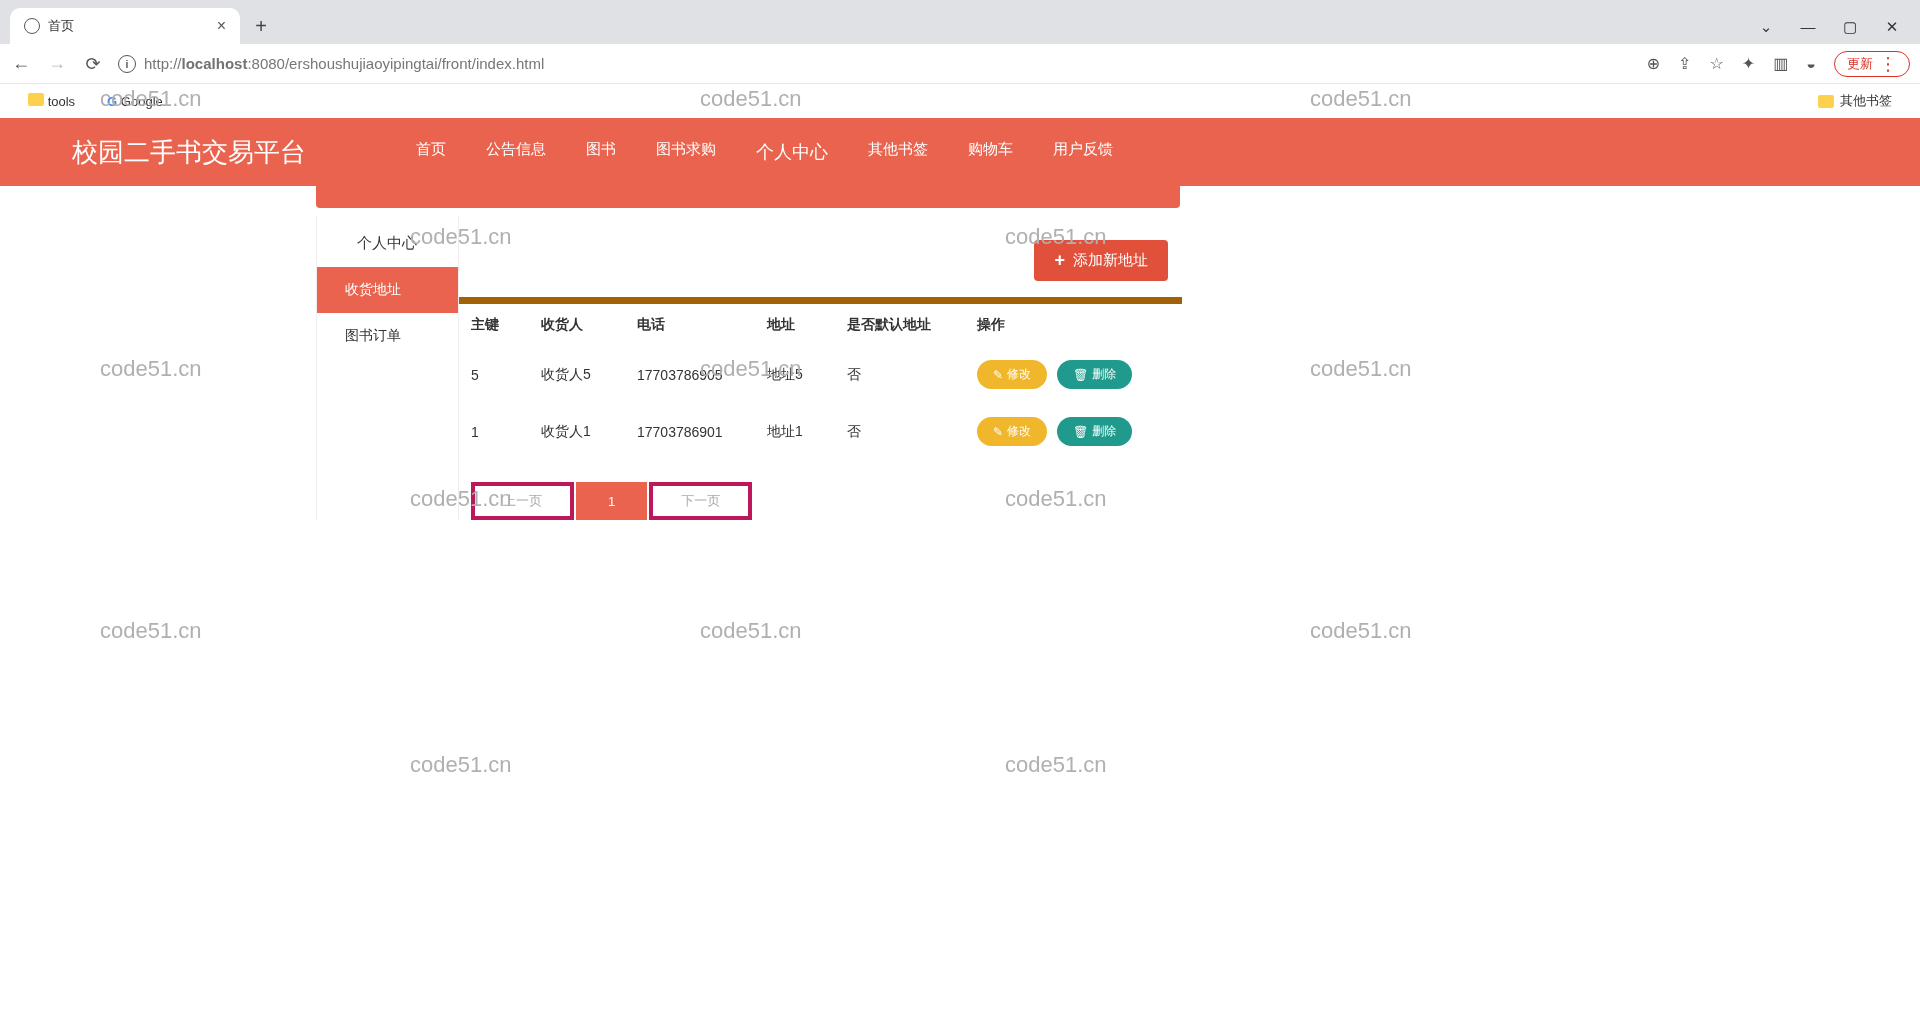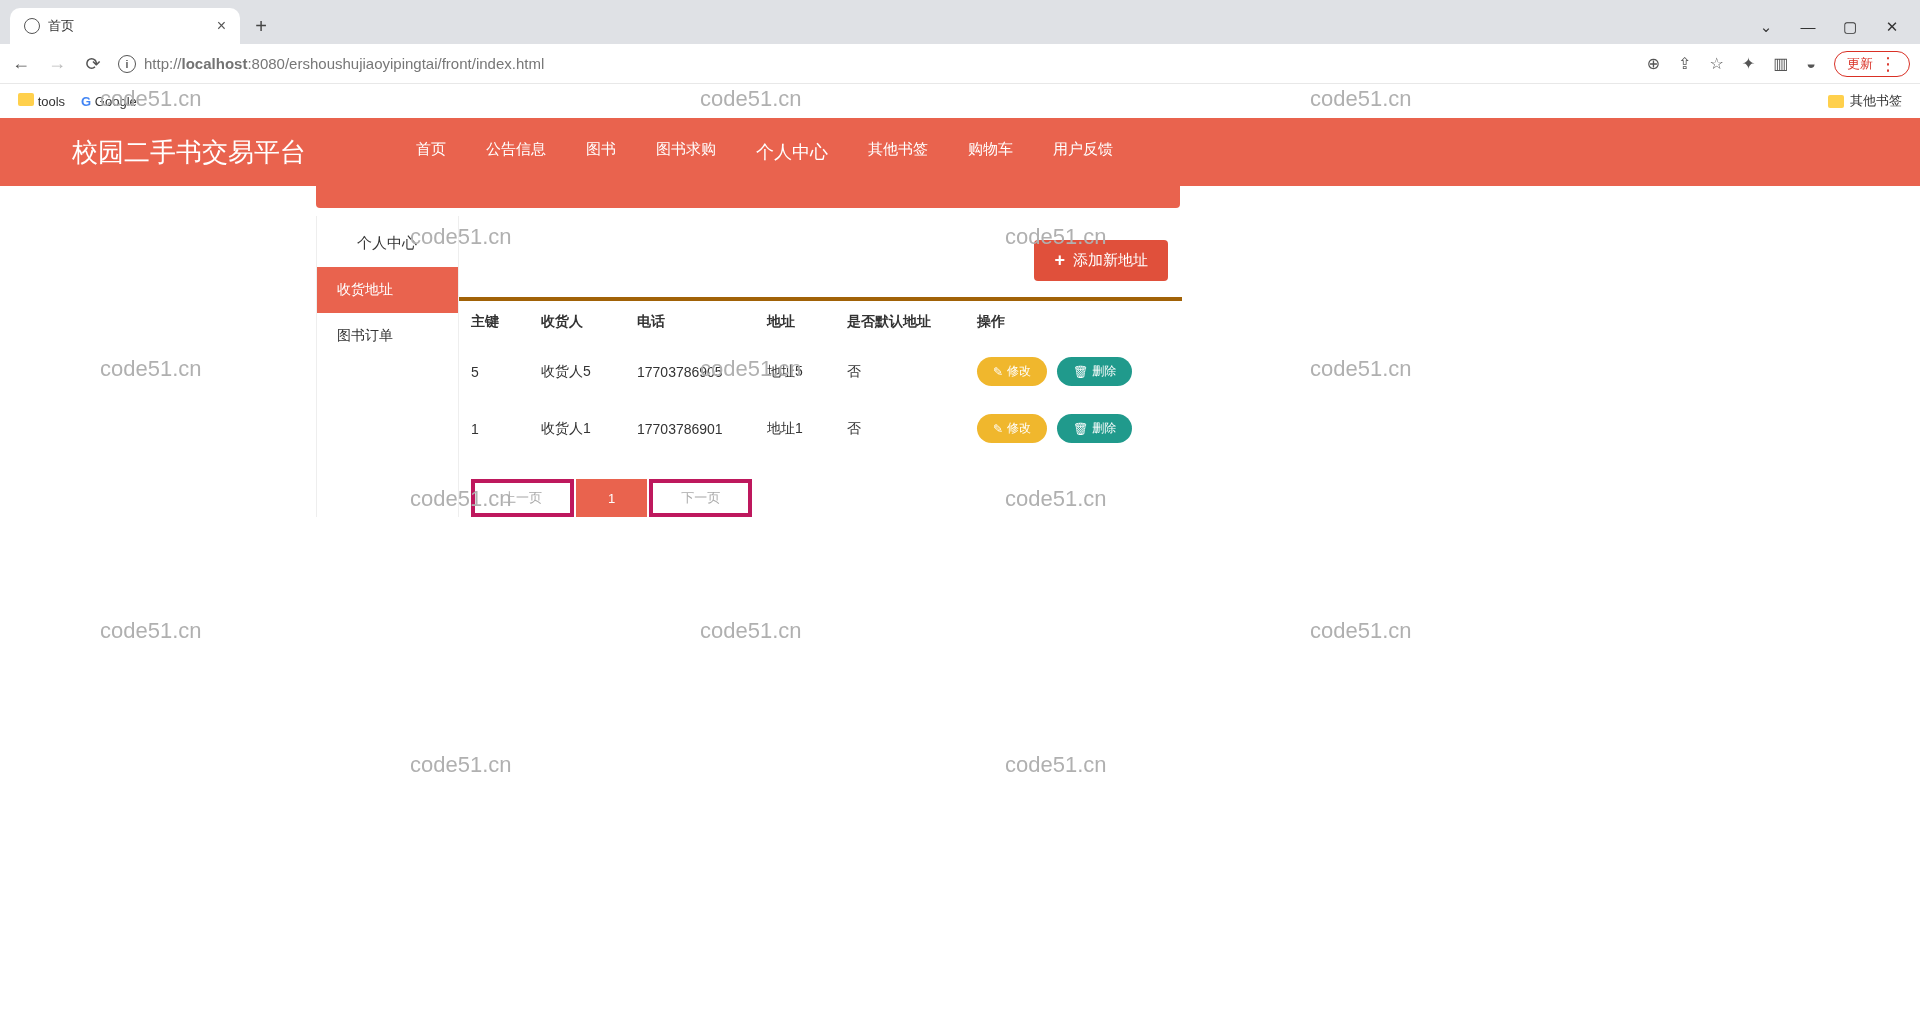--- a/index.html
+++ b/index.html
@@ -17,49 +17,49 @@
 .addrbar { height:40px; background:#fff; display:flex; align-items:center; padding:0 10px; gap:14px; border-bottom:1px solid #e8e8e8; }
 .navicon { width:22px; height:22px; display:flex; align-items:center; justify-content:center; color:#555; font-size:18px; }
 .urlbox { flex:1; display:flex; align-items:center; gap:8px; font-size:15px; }
 .urlbox .info { width:18px; height:18px; border:1.5px solid #555; border-radius:50%; display:flex; align-items:center; justify-content:center; font-size:11px; }
 .url-light { color:#777;margin-top:36px; }
 .url-dark { color:#737373;font-weight:bold; }
 .right-icons { display:flex; align-items:center; gap:18px; color:#555; font-size:16px; }
 .update-btn { border:1px solid #d93025; color:#d93025; border-radius:16px; padding:3px 12px; font-size:13px; display:flex; align-items:center; gap:6px; }
 .update-btn .dots { font-size:18px; line-height:0; }
 
-.bookbar { height:34px; background:#fff; display:flex; align-items:center; padding:0 18px; gap:16px; font-size:13px; color:#333; }
+.bookbar { height:34px; background:#fff; display:flex; align-items:center; padding:0 28px; gap:32px; font-size:13px; color:#333; }
 .bmfolder { width:16px; height:13px; background:#ffd04c; border-radius:2px; display:inline-block; }
 .bookbar .right { margin-left:auto; display:flex; align-items:center; gap:6px; }
 
 
 .site-header { height:68px; background:#e9634e; display:flex; align-items:center; padding:0 72px; color:#fff;gap:30px; }
 .site-title { font-size:26px; font-weight:500; }
 .site-nav { display:flex; gap:40px; margin-left:80px; font-size:15px; }
 .site-nav .item { cursor:pointer; }
 .site-nav .item.active { font-size:18px; font-weight:500; }
 
 
 .page { position:relative; padding-top:0; }
 .banner { width:864px; height:22px; background:#e9634e; margin-left:316px; border-radius:0 0 4px 4px; }
 .container { position:absolute; left:316px; top:30px; width:866px; display:flex; border-left:1px solid #eee; }
 
 .sidebar { width:142px; border-right:1px solid #eee; }
 .side-title { padding:18px 0 14px 40px; font-size:15px; color:#333; }
-.side-item { padding:14px 0 14px 20px; font-size:14px; cursor:pointer; }
+.side-item { padding:14px 0 14px 28px; font-size:14px; cursor:pointer; }
 .side-item.active { background:#e9634e; color:#fff; }
 .side-item.plain { color:#333; }
 
 .main { flex:1; background:#fff; }
 .toolbar { display:flex; justify-content:flex-end; padding:24px 14px 16px 0; }
 .add-btn { background:#e0503b; color:#fff; border:none; border-radius:4px; padding:10px 20px; font-size:15px; display:flex; align-items:center; gap:8px; cursor:pointer; }
 .add-btn .plus { font-size:18px; font-weight:bold; }
 
 .table { width:100%; }
-.thead { display:flex; padding:12px 0 12px 12px; font-size:14px; font-weight:600; color:#333; border-top:4px solid #a16207; }
+.thead { display:flex; padding:12px 0 12px 12px; font-size:14px; font-weight:600; color:#333; border-top:7px solid #a16207; }
 .trow { display:flex; padding:14px 0 14px 12px; font-size:14px; color:#333; align-items:center; }
 .col-id { width:70px; }
 .col-name { width:96px; }
 .col-phone { width:130px; }
 .col-addr { width:80px; }
 .col-def { width:130px; }
 .col-op { flex:1; }
 .ops { display:flex; gap:10px; }
 .btn-edit { background:#f0b72d; color:#fff; border:none; border-radius:18px; padding:6px 16px; font-size:12px; display:flex; align-items:center; gap:4px; cursor:pointer; }
 .btn-del { background:#209a8c; color:#fff; border:none; border-radius:18px; padding:6px 16px; font-size:12px; display:flex; align-items:center; gap:4px; cursor:pointer; }

